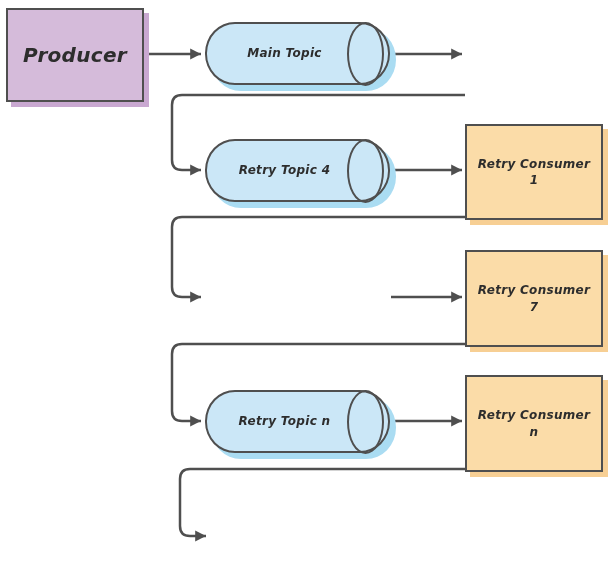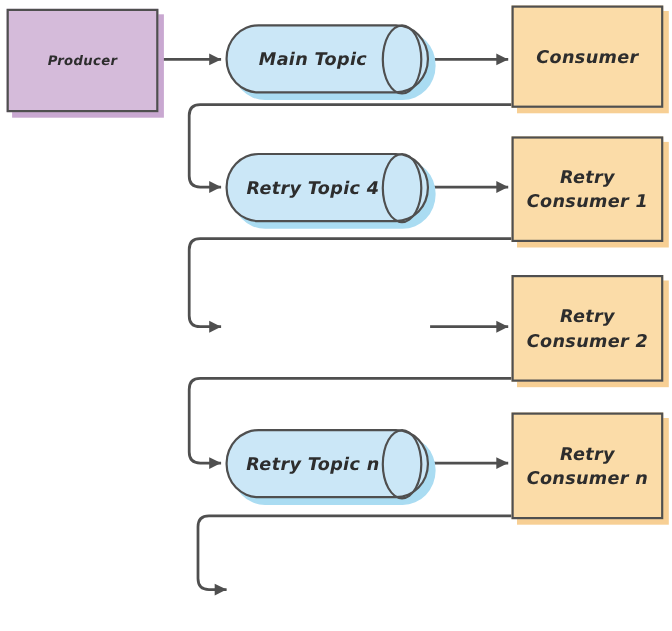--- a/index.html
+++ b/index.html
@@ -10,27 +10,27 @@
   }
   html,body{margin:0;padding:0;background:#ffffff;}
   .canvas{
     position:relative;width:611px;height:574px;background:#ffffff;overflow:hidden;
     font-family:"DejaVu Sans",sans-serif;
   }
   .connectors{position:absolute;left:0;top:0;width:611px;height:574px;z-index:1;}
   .connectors path.link{fill:none;stroke:var(--stroke);stroke-width:2.5px;}
   .node{position:absolute;z-index:2;display:flex;align-items:center;justify-content:center;
         box-sizing:border-box;text-align:center;}
-  .label{font-style:italic;font-weight:700;font-size:16px;line-height:1.35;
+  .label{font-style:italic;font-weight:700;font-size:12px;line-height:1.35;
          color:var(--text);letter-spacing:.3px;}
   .box{border:2.5px solid var(--stroke);}
   .box.purple{background:var(--purple-fill);box-shadow:5px 5px 0 0 var(--purple-shadow);}
   .box.orange{background:var(--orange-fill);box-shadow:5px 5px 0 0 var(--orange-shadow);}
   .box .label{padding:0 10px;}
-  .box.purple .label{font-size:12px;}
+  .box.purple .label{font-size:20px;}
   .cylinder{
     background:var(--blue-fill);border:2.5px solid var(--stroke);
     border-radius:30px/31px;
     box-shadow:6px 6px 0 0 var(--blue-shadow);
   }
   .cyl-ellipse{
     position:absolute;right:4px;top:-2.5px;width:37px;height:calc(100% + 5px);
     border:2.5px solid var(--stroke);border-radius:50%;box-sizing:border-box;
     background:transparent;
   }
@@ -60,36 +60,33 @@
 
   <div class="node box purple" style="left:6px;top:8px;width:138px;height:94px;">
     <span class="label">Producer</span>
   </div>
 
   <div class="node cylinder" style="left:205px;top:22px;width:185px;height:63px;">
     <div class="cyl-ellipse"></div>
     <span class="label">Main Topic</span>
   </div>
 
-  <div class="node box orange" style="left:465px;top:5px;width:138px;height:93px;">
-    <span class="label">Consumer</span>
-  </div>
 
   <div class="node cylinder" style="left:205px;top:139px;width:185px;height:63px;">
     <div class="cyl-ellipse"></div>
     <span class="label">Retry Topic 4</span>
   </div>
 
   <div class="node box orange" style="left:465px;top:124px;width:138px;height:96px;justify-content:flex-end;">
     <span class="label">Retry Consumer 1</span>
   </div>
 
 
   <div class="node box orange" style="left:465px;top:250px;width:138px;height:97px;">
-    <span class="label">Retry Consumer 2</span>
+    <span class="label">Retry Consumer 7</span>
   </div>
 
   <div class="node cylinder" style="left:205px;top:390px;width:185px;height:63px;">
     <div class="cyl-ellipse"></div>
     <span class="label">Retry Topic n</span>
   </div>
 
   <div class="node box orange" style="left:465px;top:375px;width:138px;height:97px;">
     <span class="label">Retry Consumer n</span>
   </div>

